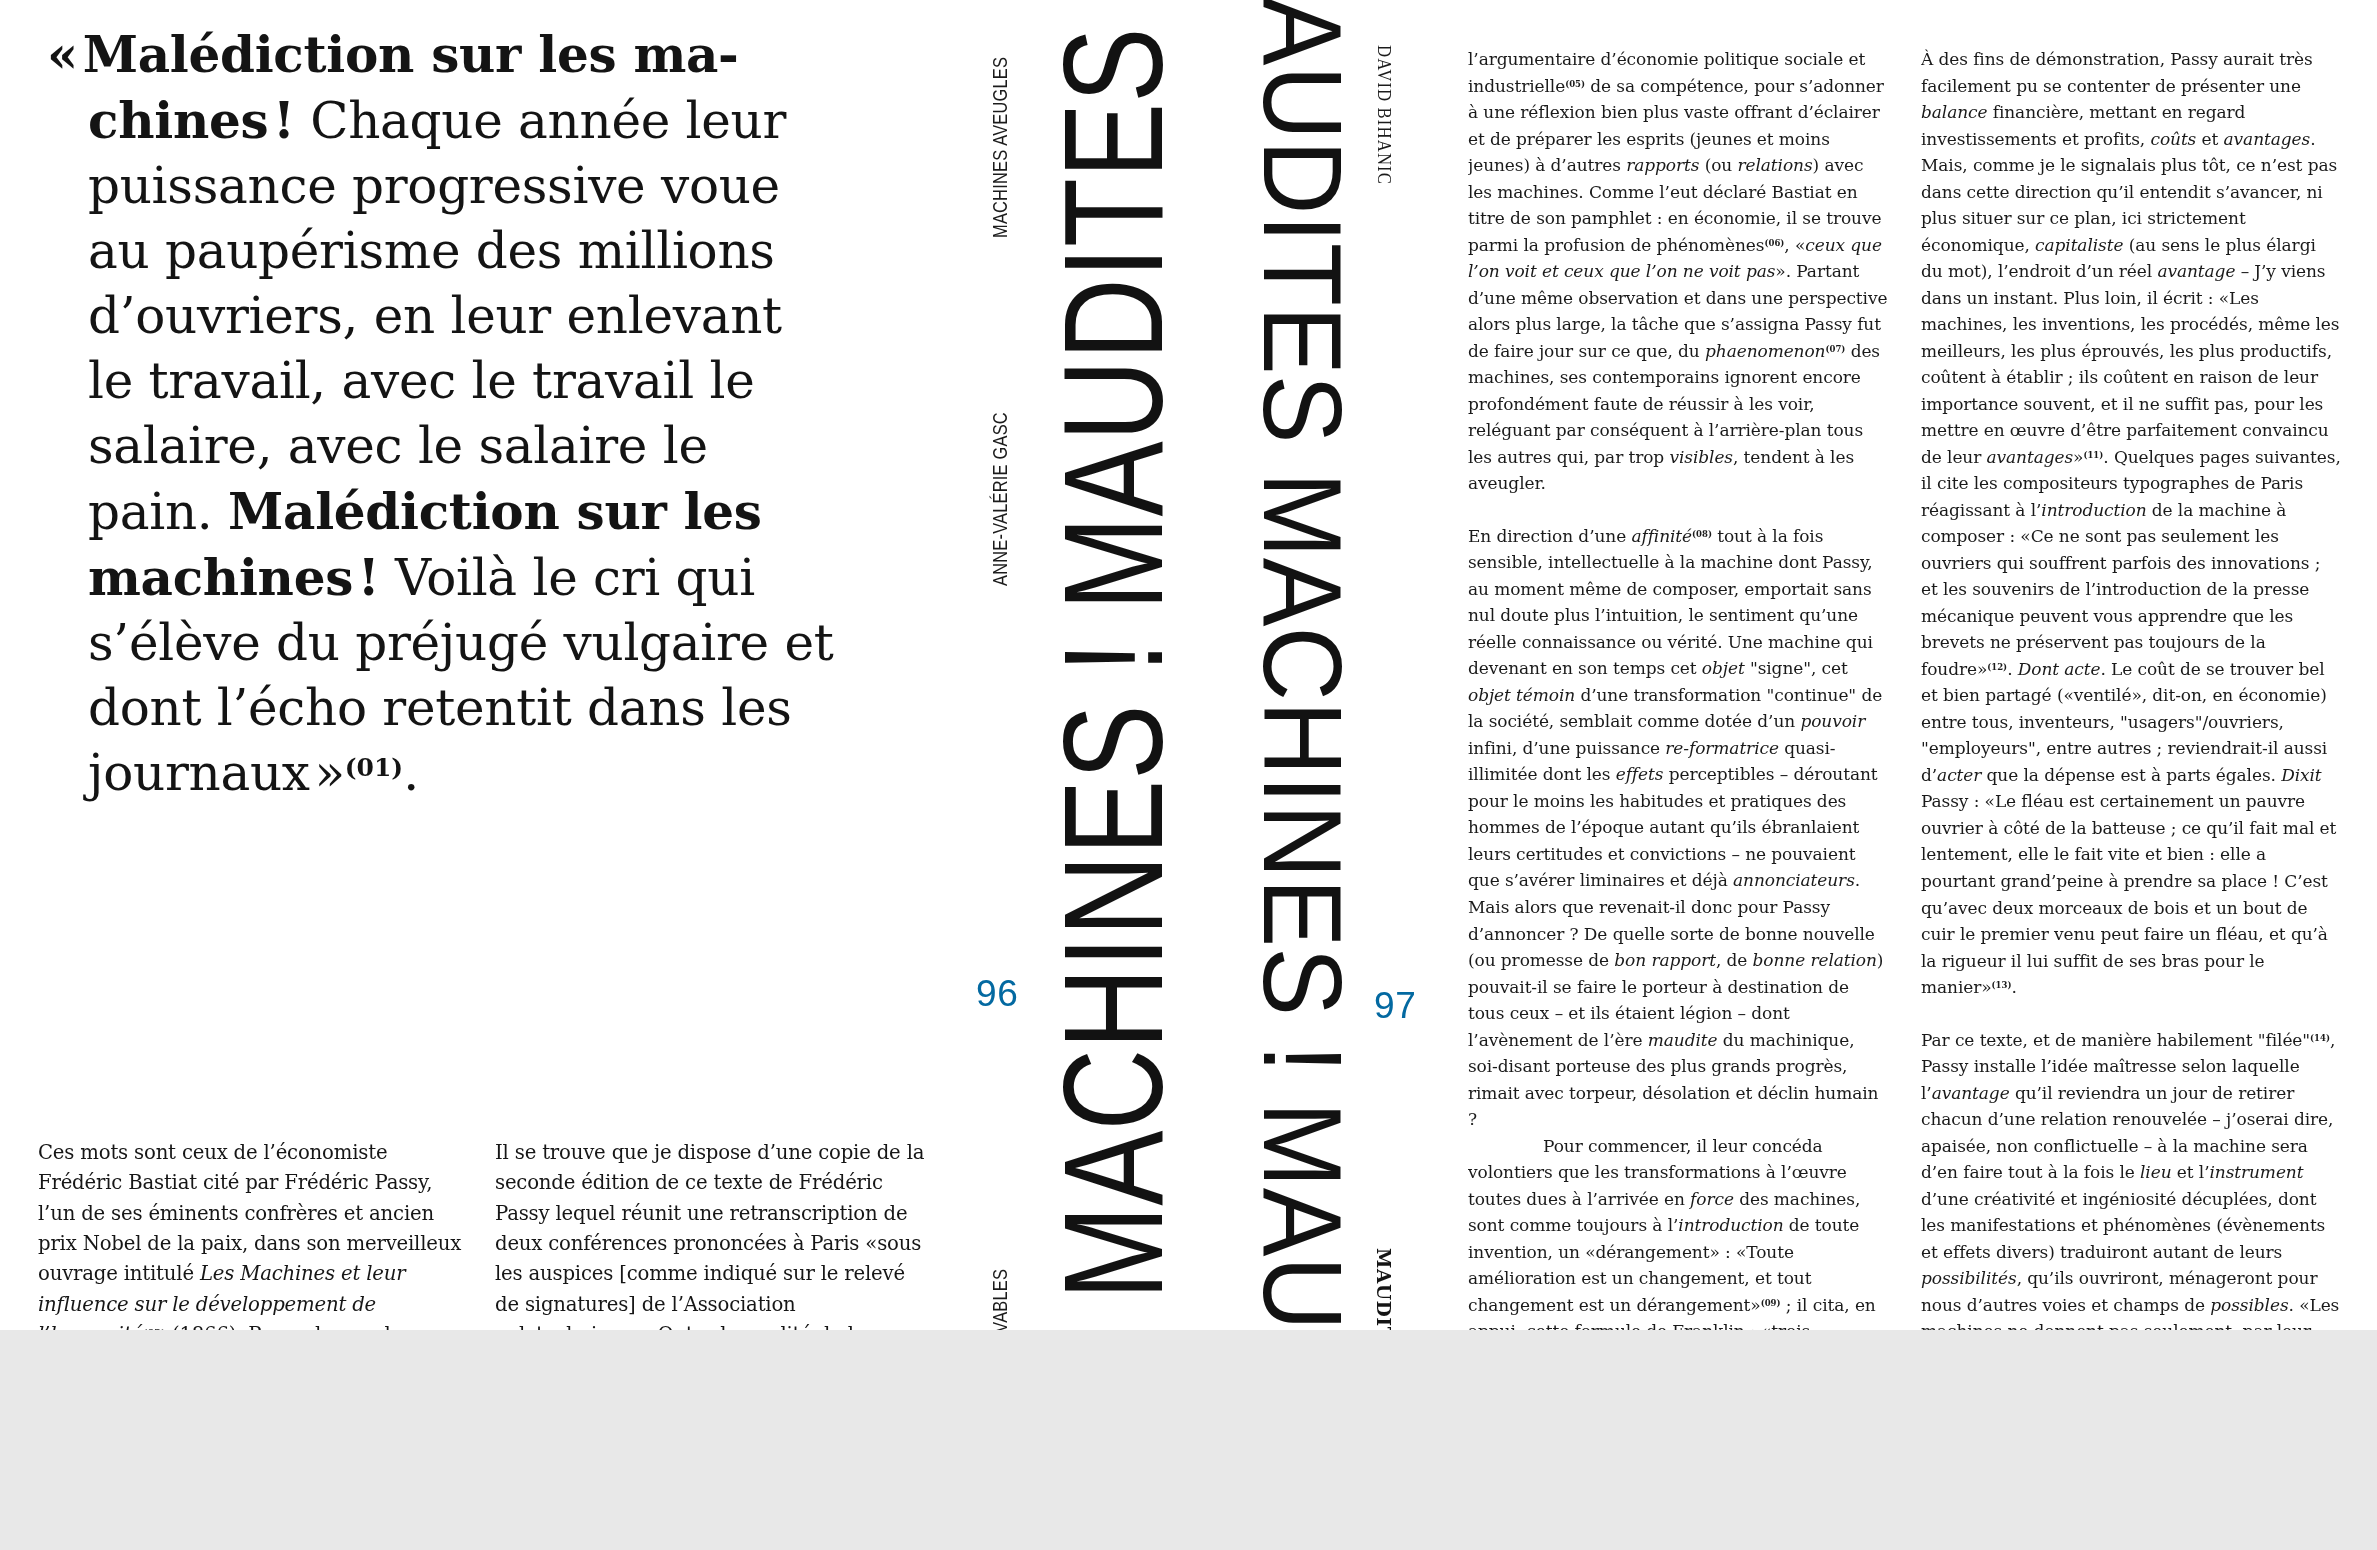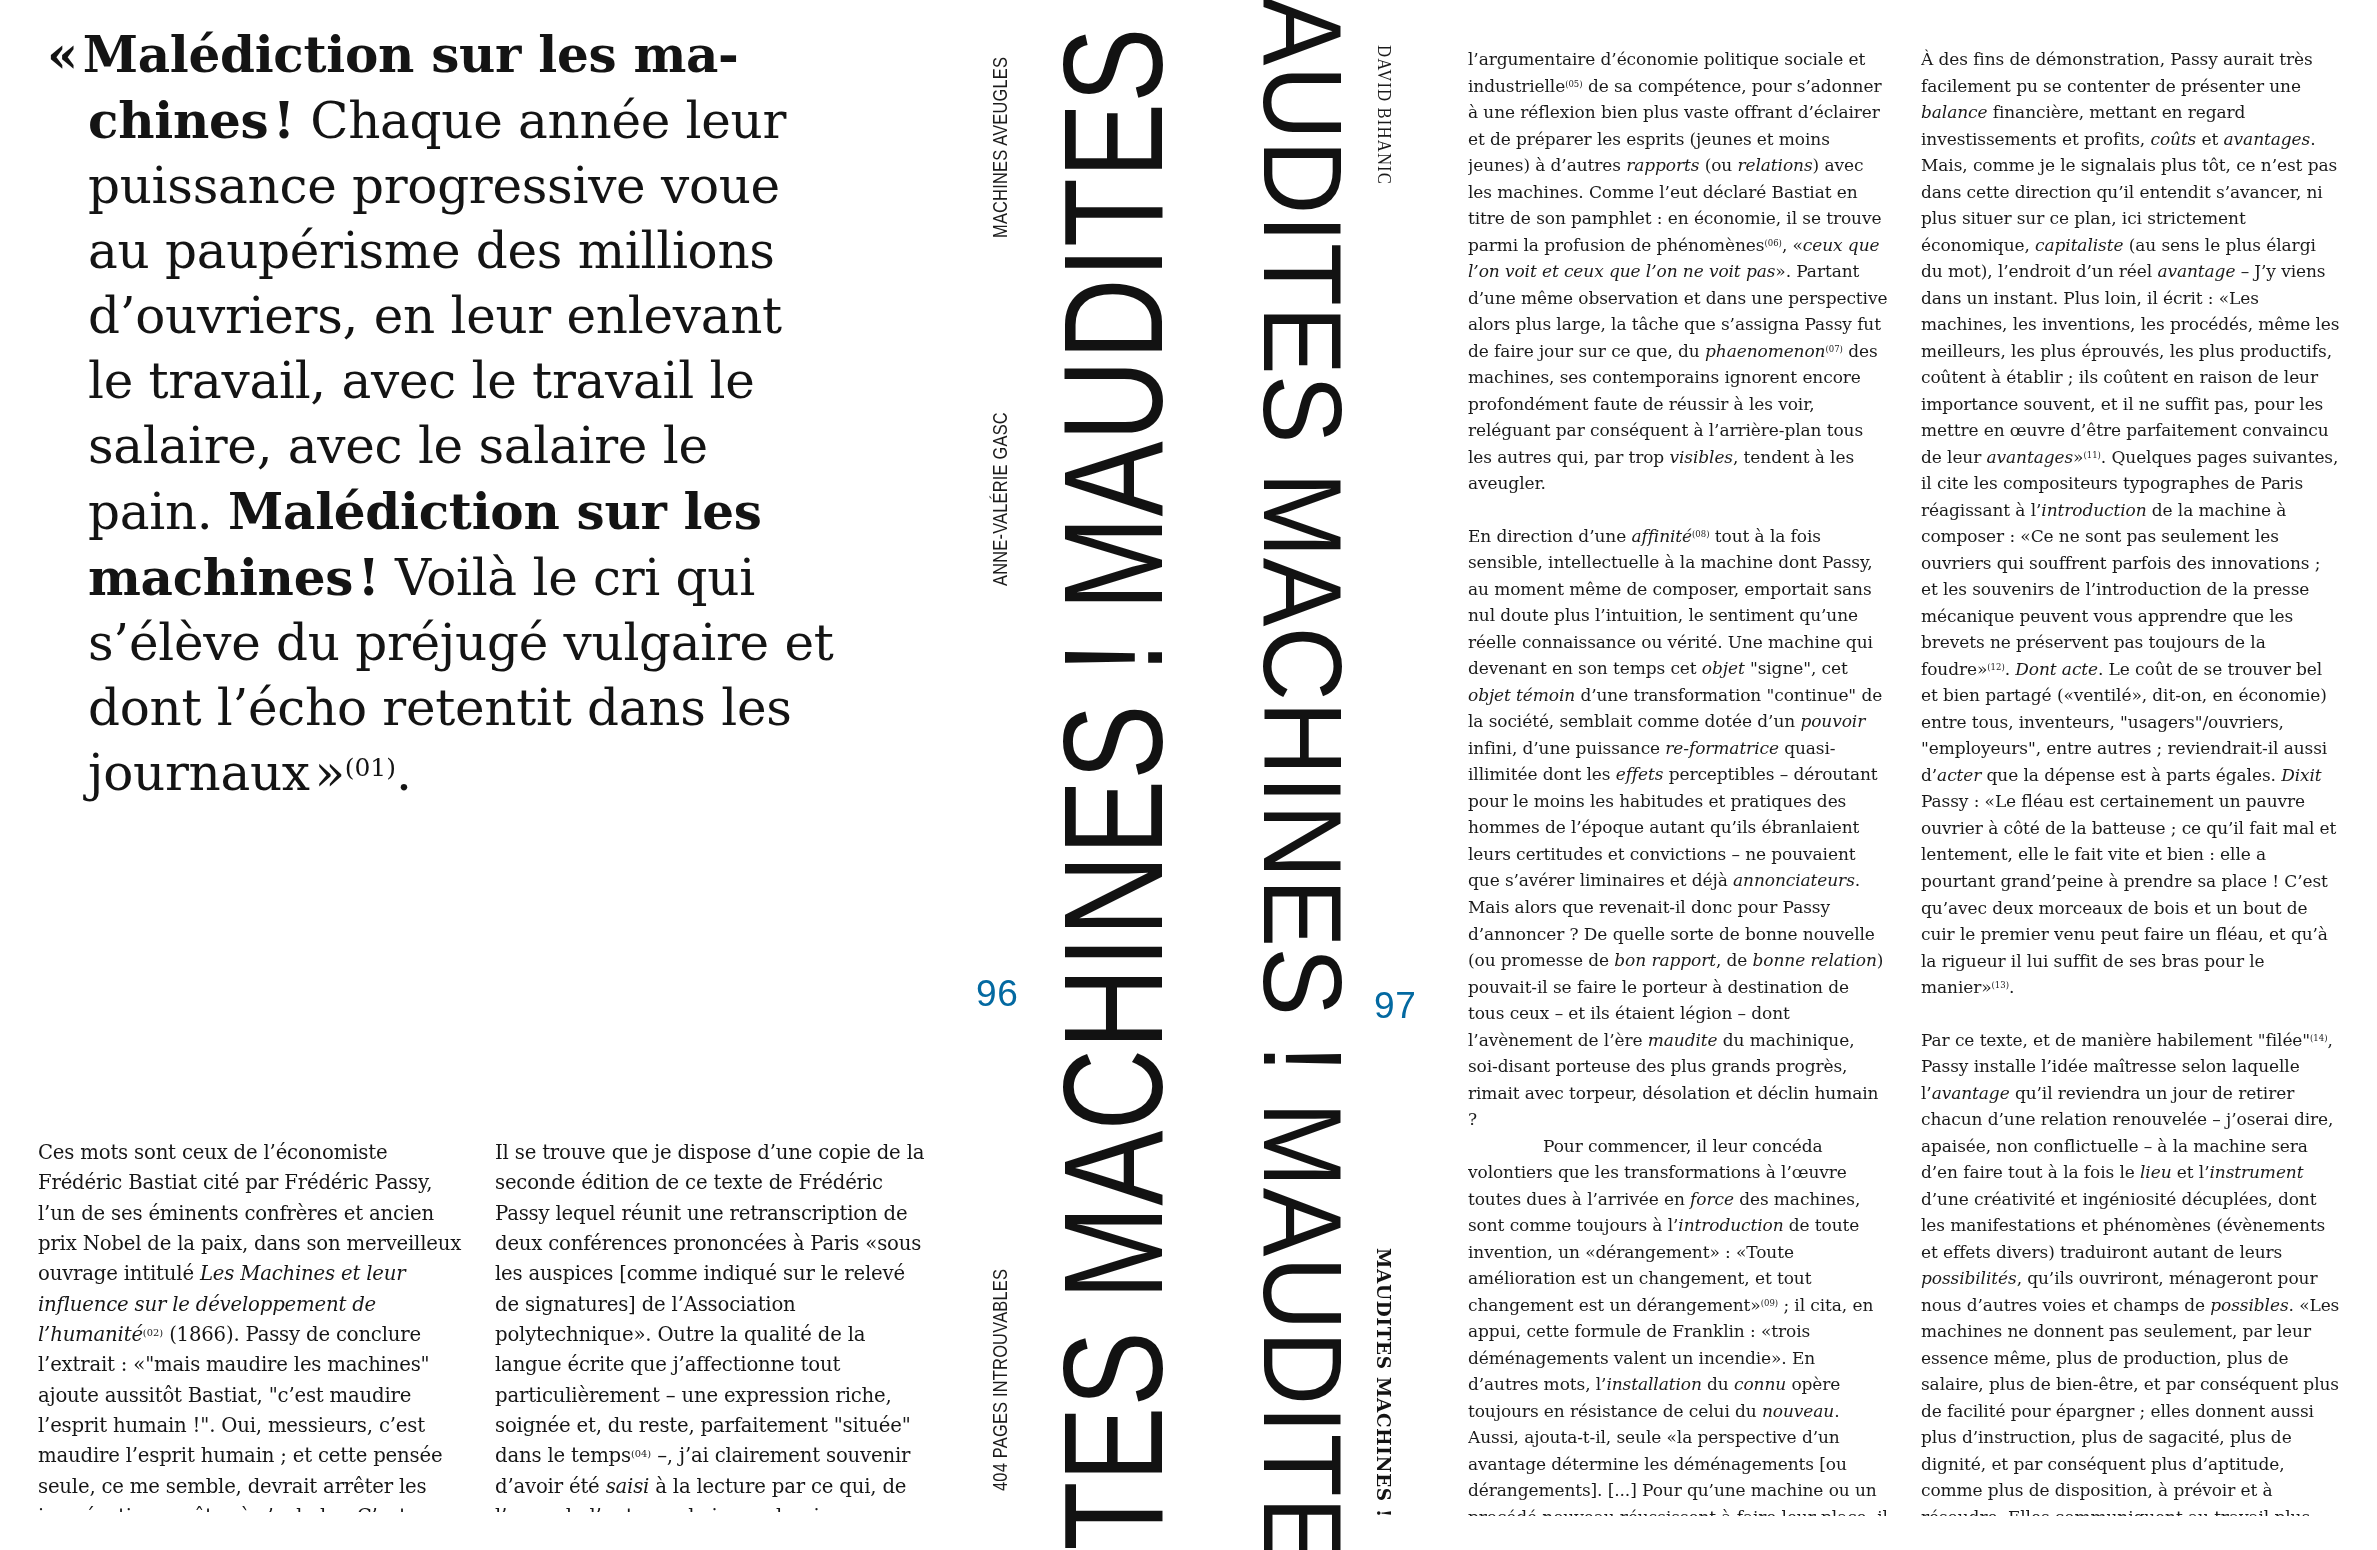--- a/index.html
+++ b/index.html
@@ -1,23 +1,23 @@
 <!DOCTYPE html>
 <html lang="fr" style="font-size:10.5px"><head>
 <meta charset="utf-8">
 <style>
   html,body{margin:0;padding:0;background:#e8e8e8;}
   #page{
-    position:relative; width:2377px; height:1550px;
+    position:relative; width:2377px; height:1330px;
     background:#ffffff; overflow:hidden;
     color:#161616;
     font-family:"DejaVu Serif", serif;
   }
   #page *{box-sizing:border-box;}
-  sup{font-size:.5em; font-weight:400; vertical-align:baseline; position:relative; top:-.55em; letter-spacing:0;}
+  sup{font-size:.5em; font-weight:700; vertical-align:baseline; position:relative; top:-.55em; letter-spacing:0;}
   i{font-style:italic;text-align:center;}
   p{margin:0; padding:0;}
 
   
   .quote{
     position:absolute; left:47px; top:22px; width:932px;
     font-size:50px; line-height:1.30; letter-spacing:-0.3px;
     padding-left:41px; text-indent:-41px;
     color:#141414;
   }

